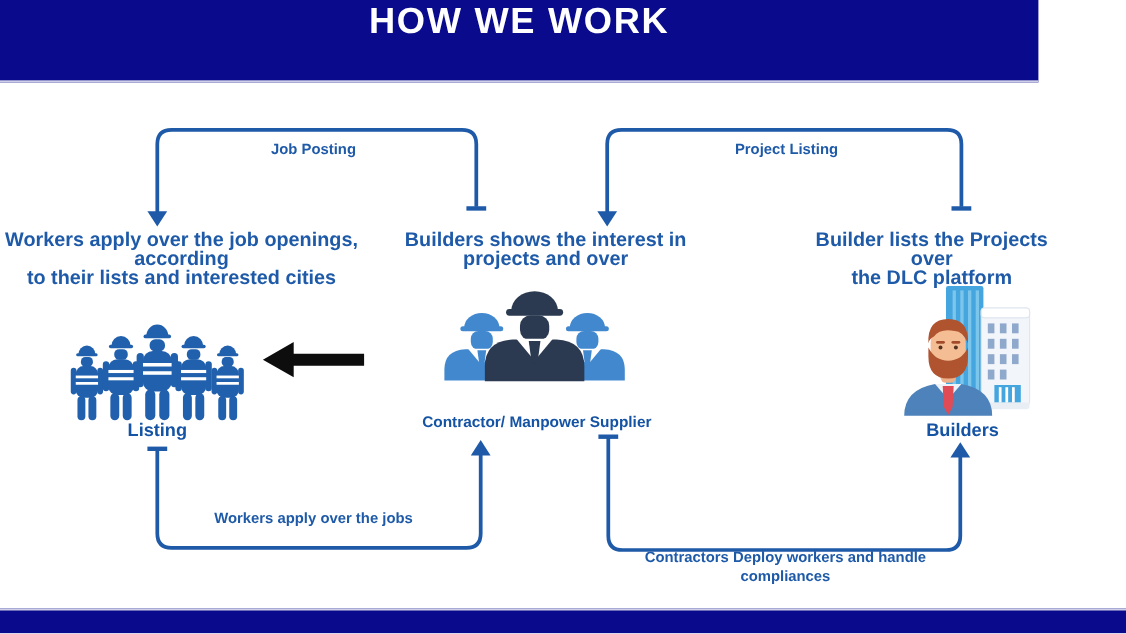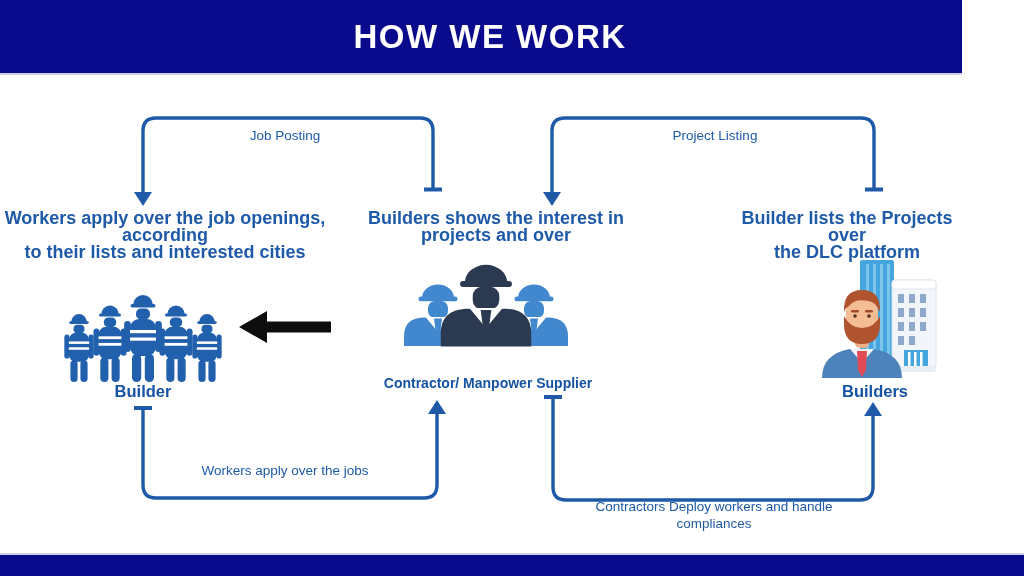--- a/index.html
+++ b/index.html
@@ -3,34 +3,34 @@
 <meta charset="utf-8">
 <style>
   html,body{margin:0;padding:0;background:#fff;}
   .canvas{
     position:relative;width:1024px;height:576px;overflow:hidden;background:#ffffff;
     font-family:"Liberation Sans","DejaVu Sans",sans-serif;
   }
   
   .banner-top{
     position:absolute;left:0;top:0;width:944px;height:73px;background:#0a0a8c;
-    border-bottom:2px solid #cfcfe8;display:flex;align-items:center;justify-content:center;padding-left:18px;
+    border-bottom:2px solid #cfcfe8;display:flex;justify-content:center;
   }
   .banner-top h1{
     margin:0;color:#ffffff;font-size:33px;font-weight:800;letter-spacing:1.5px;
   }
   .banner-bottom{
     position:absolute;left:0;bottom:0;width:1024px;height:21px;background:#0a0a8c;
     border-top:2px solid #cfcfe8;
   }
   
   .arrow-layer{position:absolute;left:0;top:0;width:1024px;height:576px;}
   
   .flow-label{
-    position:absolute;font-size:13.5px;font-weight:400;color:#1e5aa8;text-align:center;
+    position:absolute;font-size:13.5px;font-weight:700;color:#1e5aa8;text-align:center;
   }
   .step-text{
     position:absolute;font-size:18px;font-weight:700;color:#1e5aa8;text-align:center;line-height:17px;
   }
   .entity-label{
     position:absolute;font-weight:800;color:#1553a4;text-align:center;
   }
   .entity-label.large{font-size:16.5px;}
   .entity-label.medium{font-size:14px;}
   
@@ -171,19 +171,19 @@
       <rect x="26" y="38" width="32" height="42" rx="14" fill="#f4bd94"></rect>
       <path d="M 24 52 Q 23 30 42 30 Q 61 30 60 52 Q 55 41 48 41 Q 35 38 29 46 Q 25 48 24 52 Z" fill="#b0532f"></path>
       <path d="M 24 56 L 24 64 Q 24 84 42 84 Q 60 84 60 64 L 60 56 Q 54 68 42 68 Q 30 68 24 56 Z" fill="#b0532f"></path>
       <circle cx="35" cy="56" r="1.8" fill="#53331f"></circle>
       <circle cx="49" cy="56" r="1.8" fill="#53331f"></circle>
       <rect x="31" y="50" width="8" height="2.4" rx="1.2" fill="#a34c2b"></rect>
       <rect x="45" y="50" width="8" height="2.4" rx="1.2" fill="#a34c2b"></rect>
     </svg>
   </div>
 
-  <div class="entity-label large" style="left:63px;top:382px;width:160px;">Builder</div>
+  <div class="entity-label large" style="left:63px;top:382px;width:160px;">Listing</div>
   <div class="entity-label medium" style="left:358px;top:375px;width:260px;">Contractor/ Manpower Supplier</div>
   <div class="entity-label large" style="left:813px;top:382px;width:124px;">Builders</div>
 
   <div class="banner-bottom"></div>
 
 </div>
 
 </body></html>

